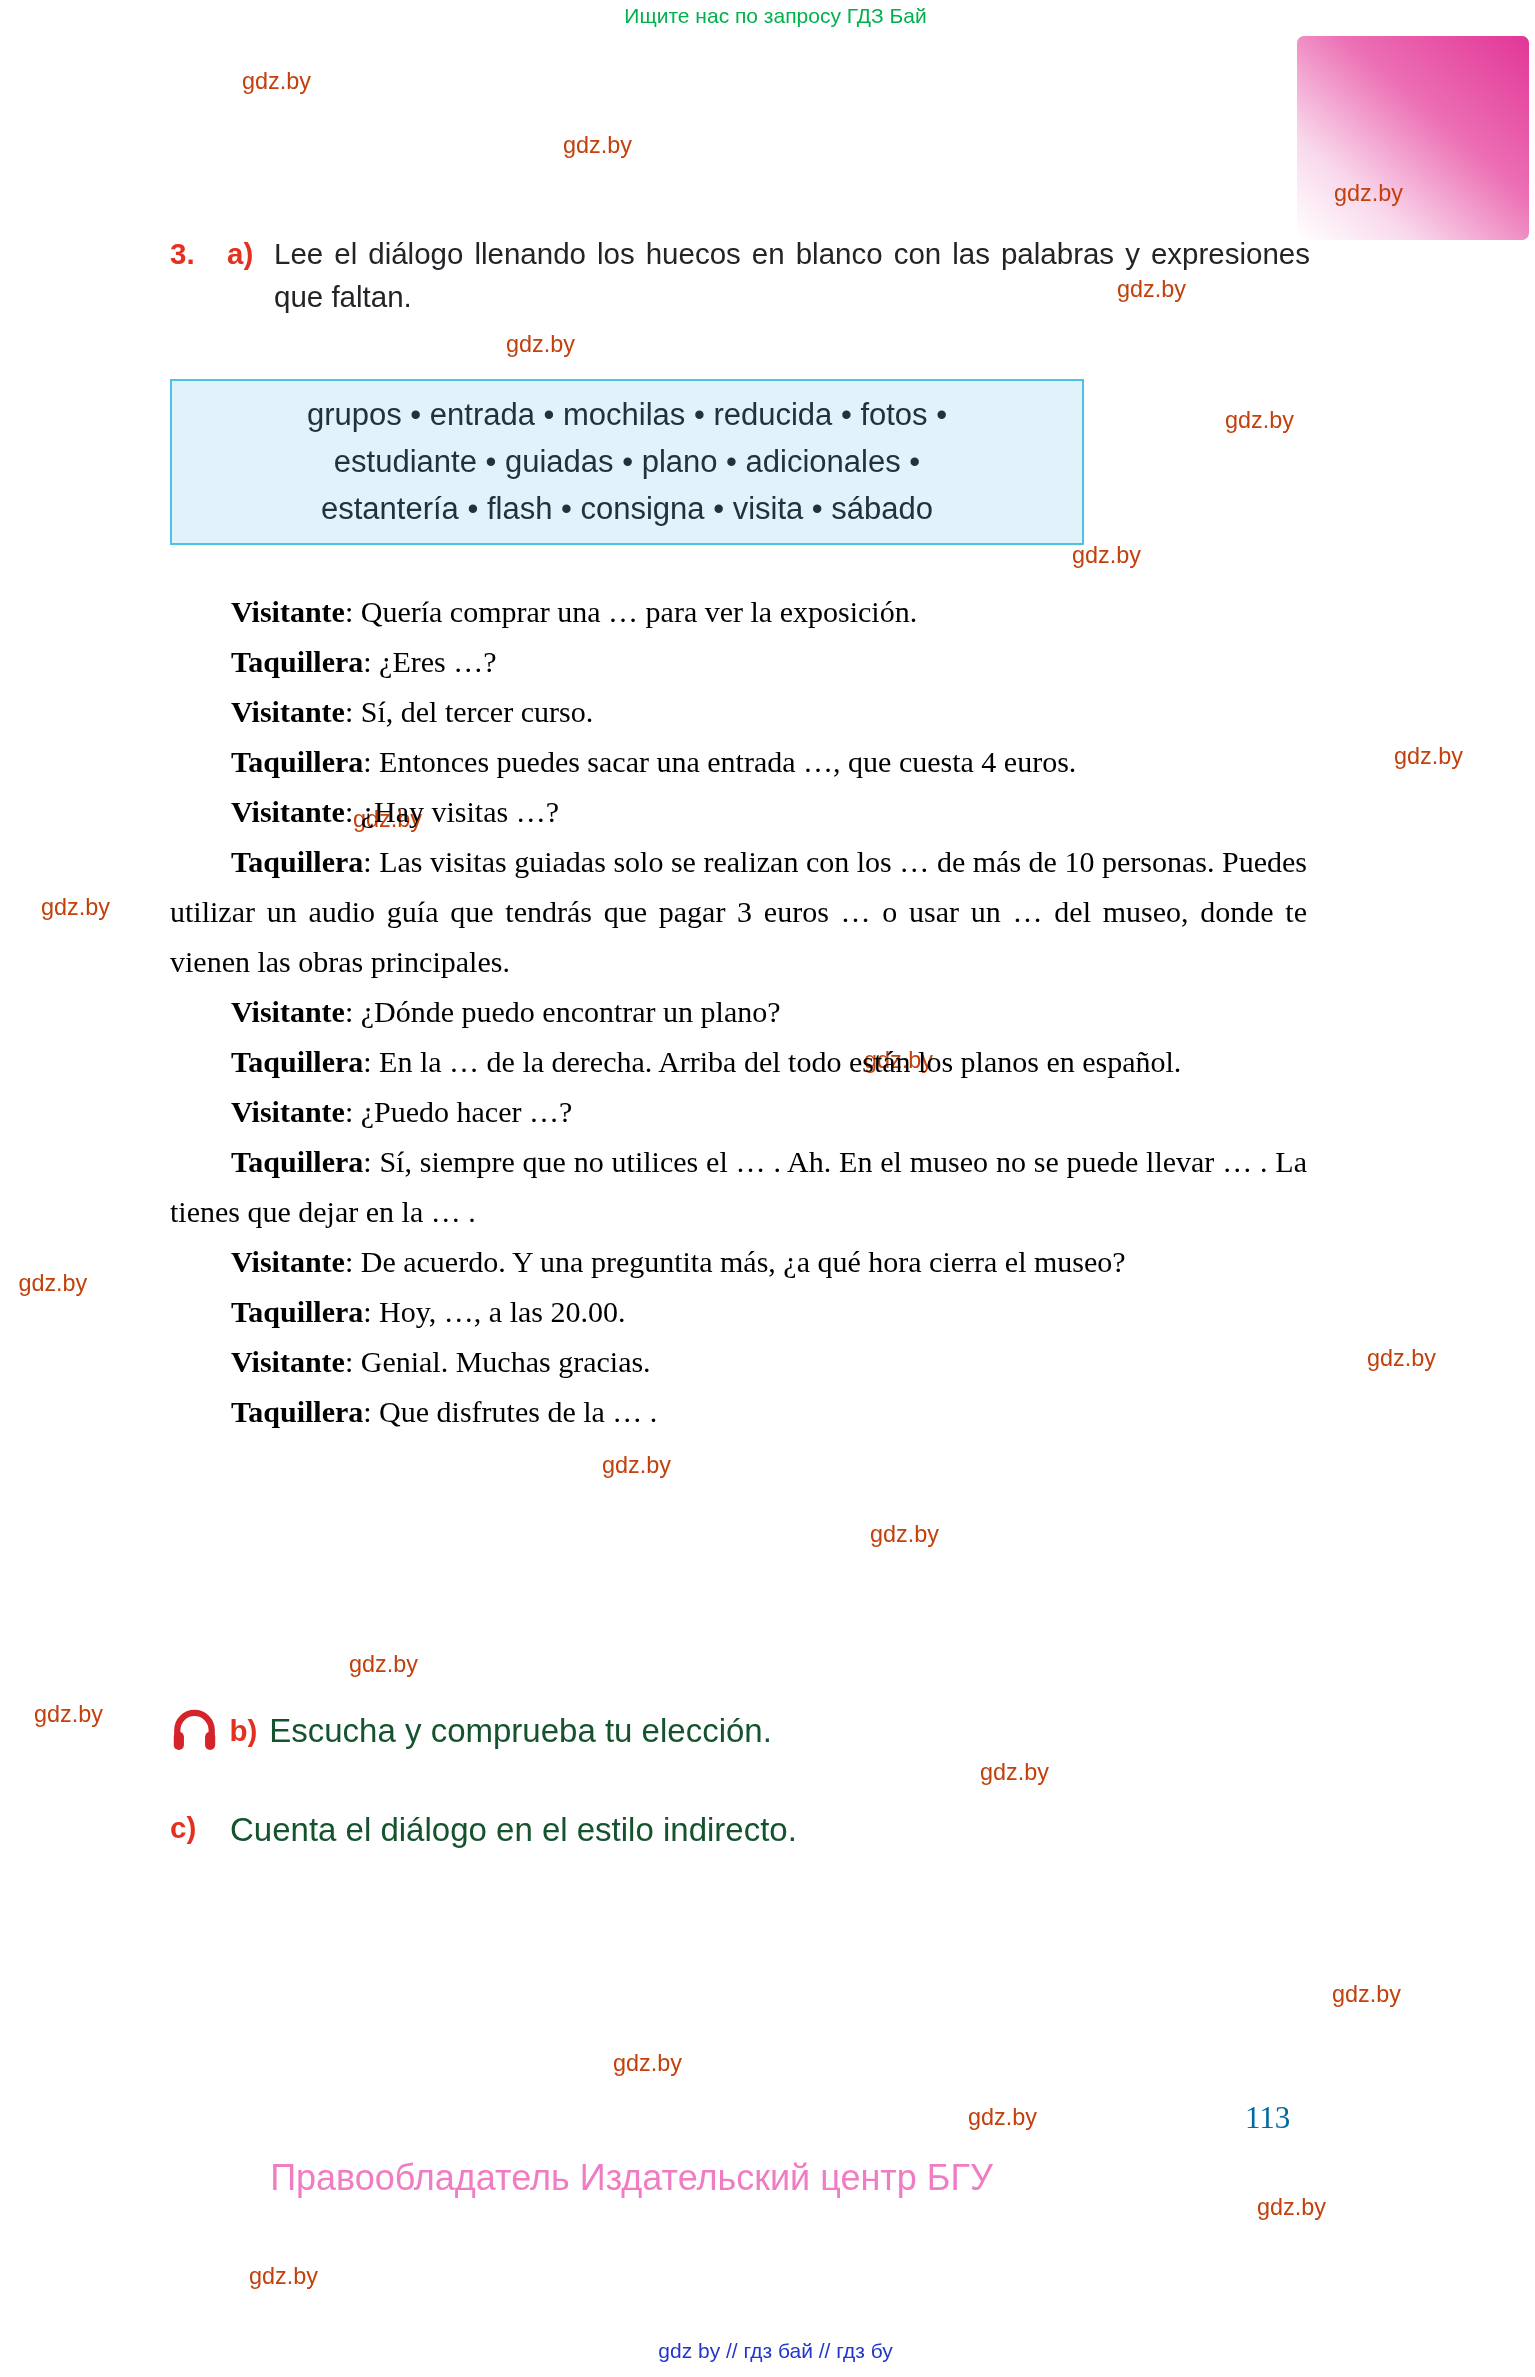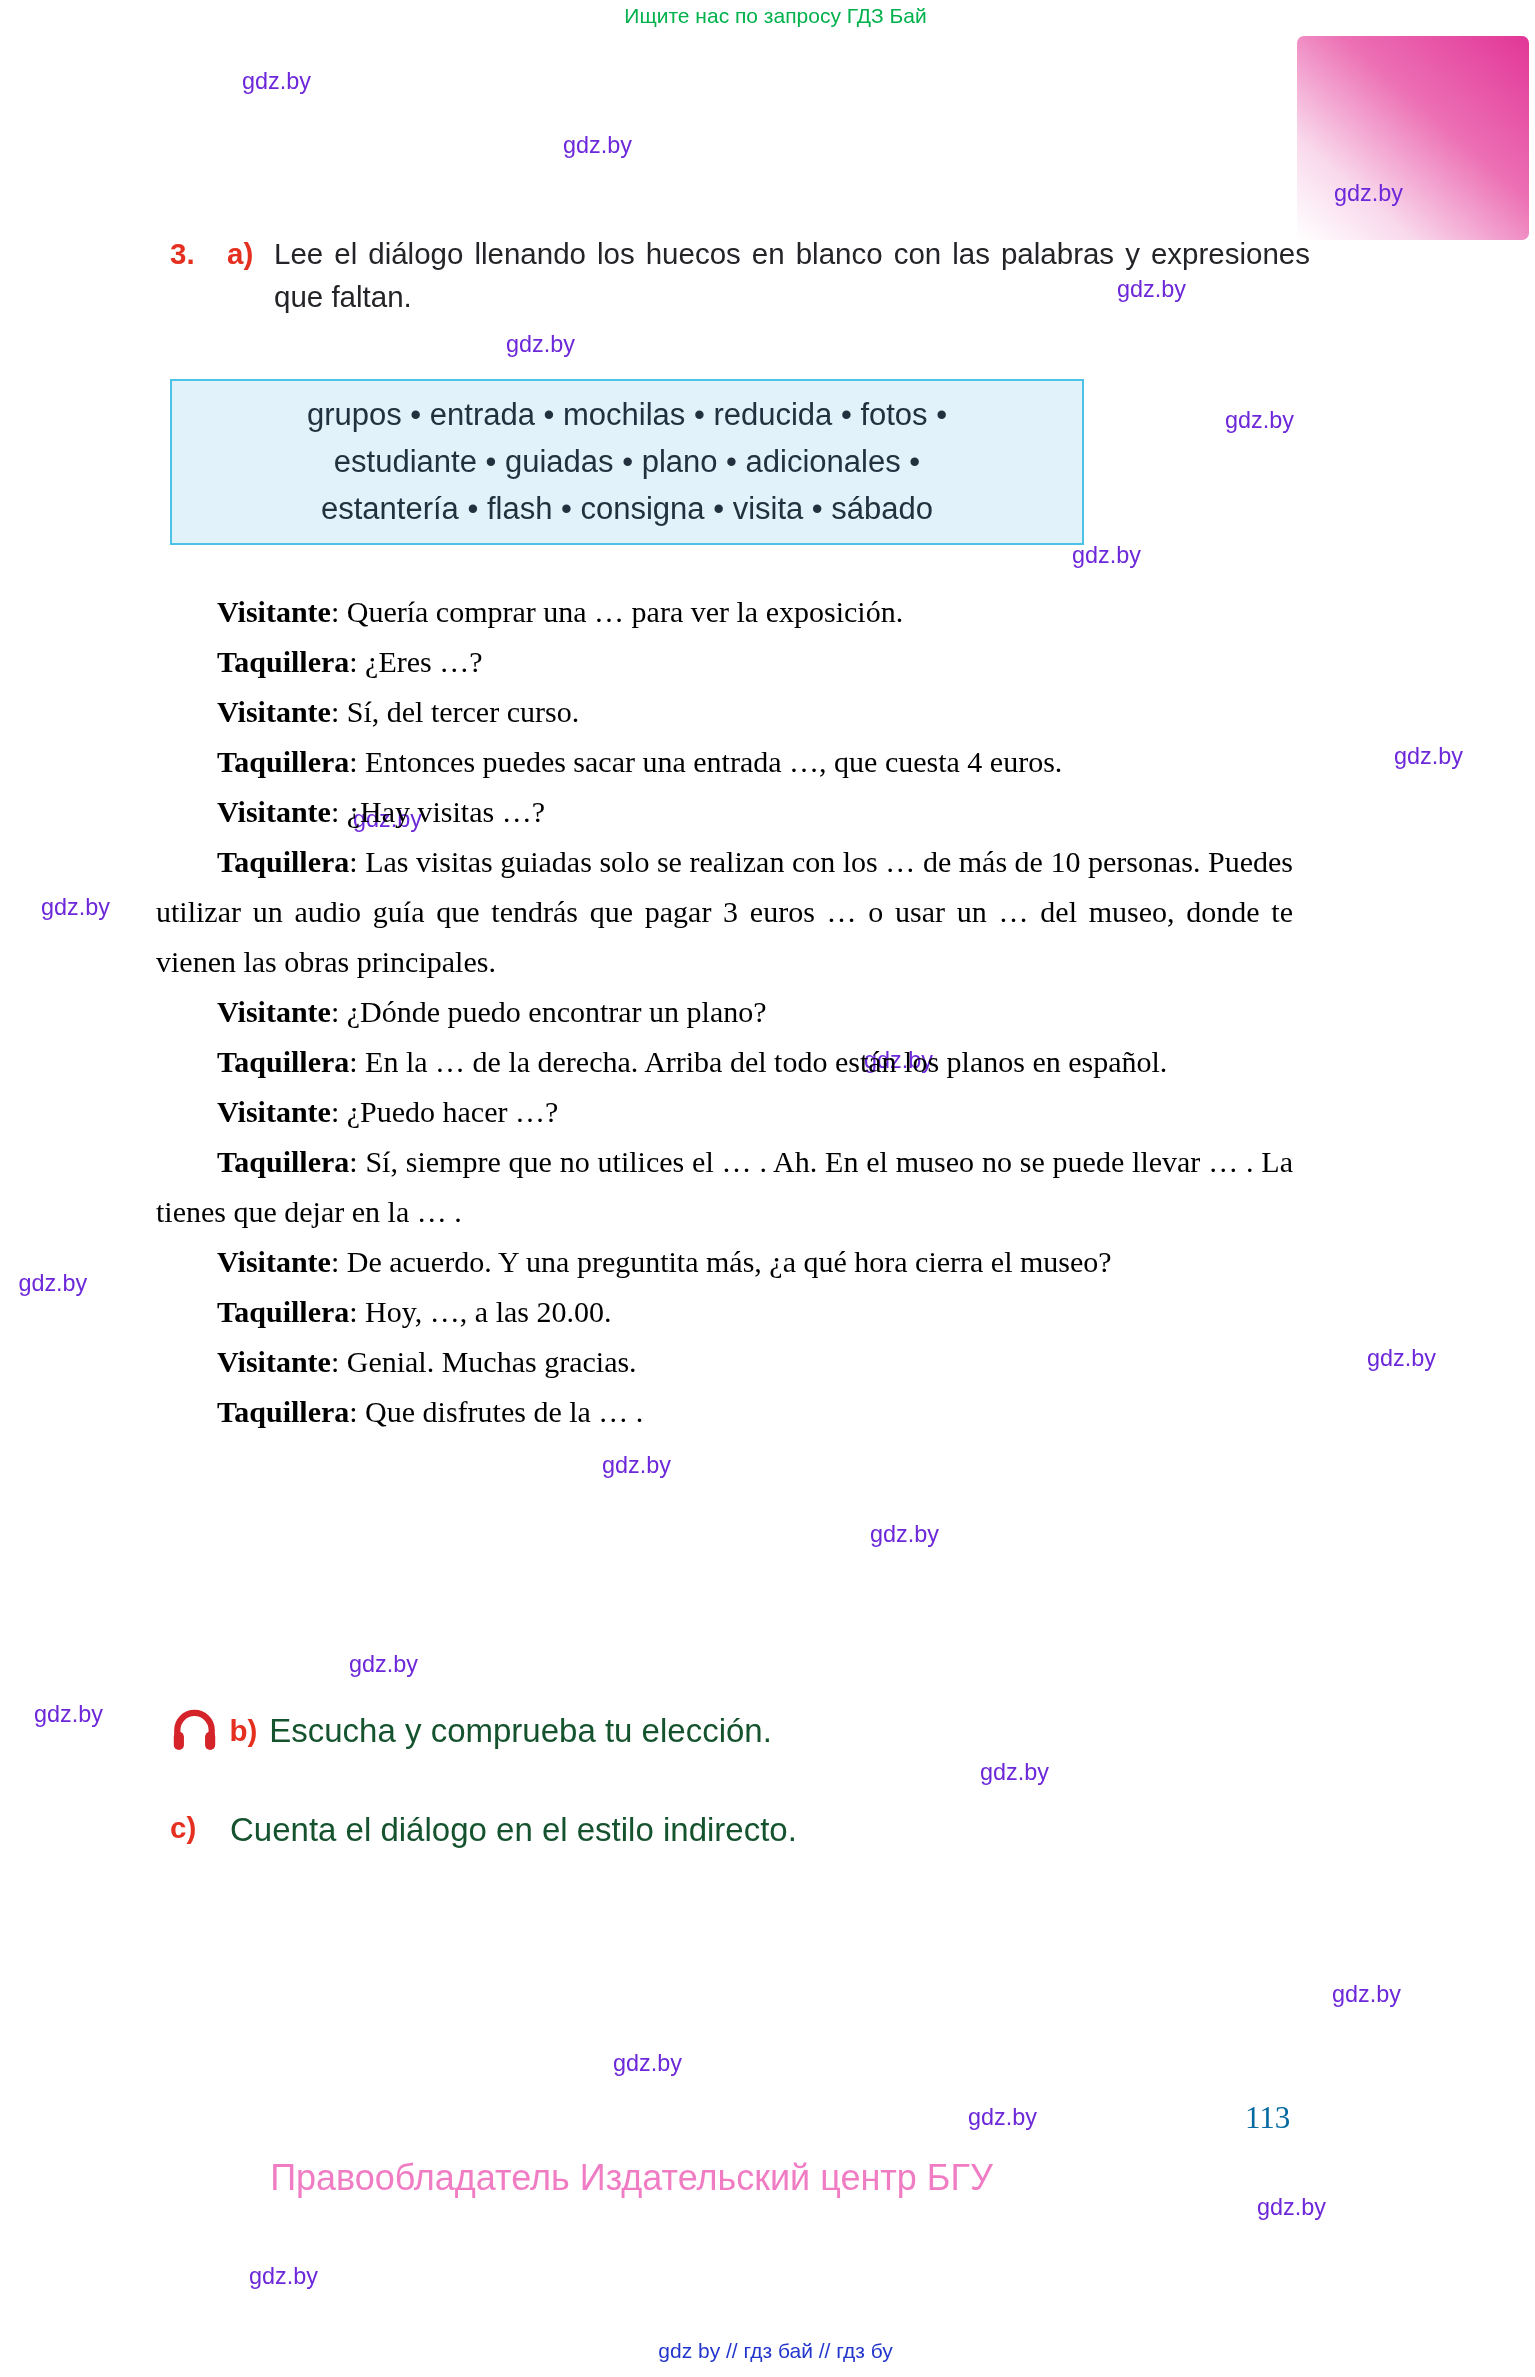--- a/index.html
+++ b/index.html
@@ -9,36 +9,36 @@
     --pink:#e23697;
     --copyright_pink:#f07cc3;
     --banner_green:#00b14c;
     --link_blue:#2336cc;
     --ink:#1d1d1f;
   }
   *{box-sizing:border-box;}
   html,body{margin:0;padding:0;background:#ffffff;}
   .page{position:relative;width:1535px;height:2377px;background:#ffffff;overflow:hidden;
         font-family:"Liberation Sans",sans-serif;color:var(--ink);margin-left:8px;}
-  .wm{position:absolute;font-family:"Liberation Sans",sans-serif;font-size:23.4px;color:#6d28d9;white-space:nowrap;}
+  .wm{position:absolute;font-family:"Liberation Sans",sans-serif;font-size:23.4px;color:#c2410c;white-space:nowrap;}
   .top-banner{position:absolute;top:3.5px;left:0;width:100%;text-align:center;
               color:var(--banner_green);font-size:21px;}
   .pink-grad{position:absolute;left:1289px;top:36px;width:232px;height:204px;border-radius:7px;
              background:linear-gradient(to bottom left,#e23697 0%,#ec6fb4 40%,#f9d9ec 75%,#ffffff 100%);}
   
   .ex-a{position:absolute;left:162px;top:232px;width:1140px;display:flex;align-items:flex-start;}
   .ex-num{width:57px;font-size:29.5px;font-weight:bold;color:var(--accent);line-height:43px;}
   .ex-sub{width:47px;font-size:29.5px;font-weight:bold;color:var(--accent);line-height:43px;}
   .ex-a p{margin:0;flex:1;font-size:29.5px;line-height:43px;text-align:justify;color:#242428;}
   
   .wordbox{position:absolute;left:162px;top:379px;width:914px;background:var(--box_bg);
            border:2.6px solid var(--box_border);padding:10.4px 8.7px;text-align:center;}
   .wordbox div{font-size:31px;line-height:47px;color:#23303e;}
   
-  .dialogue{position:absolute;left:148px;top:587px;width:1137px;
+  .dialogue{position:absolute;left:162px;top:587px;width:1137px;
             font-family:"Liberation Serif",serif;font-size:30px;line-height:50px;color:#000;}
   .dialogue p{margin:0;text-indent:61px;text-align:justify;}
   .spk{font-weight:bold;}
   
   .task-b{position:absolute;left:162px;top:1709px;display:flex;align-items:center;}
   .task-b .icon{width:49px;height:43px;margin-right:10.4px;display:inline-flex;}
   .lbl{font-size:29.5px;font-weight:bold;color:var(--accent);margin-right:12px;}
   .task-text{font-size:33px;color:#14532d;}
   
   .task-c{position:absolute;left:162px;top:1811px;display:flex;align-items:flex-start;}

